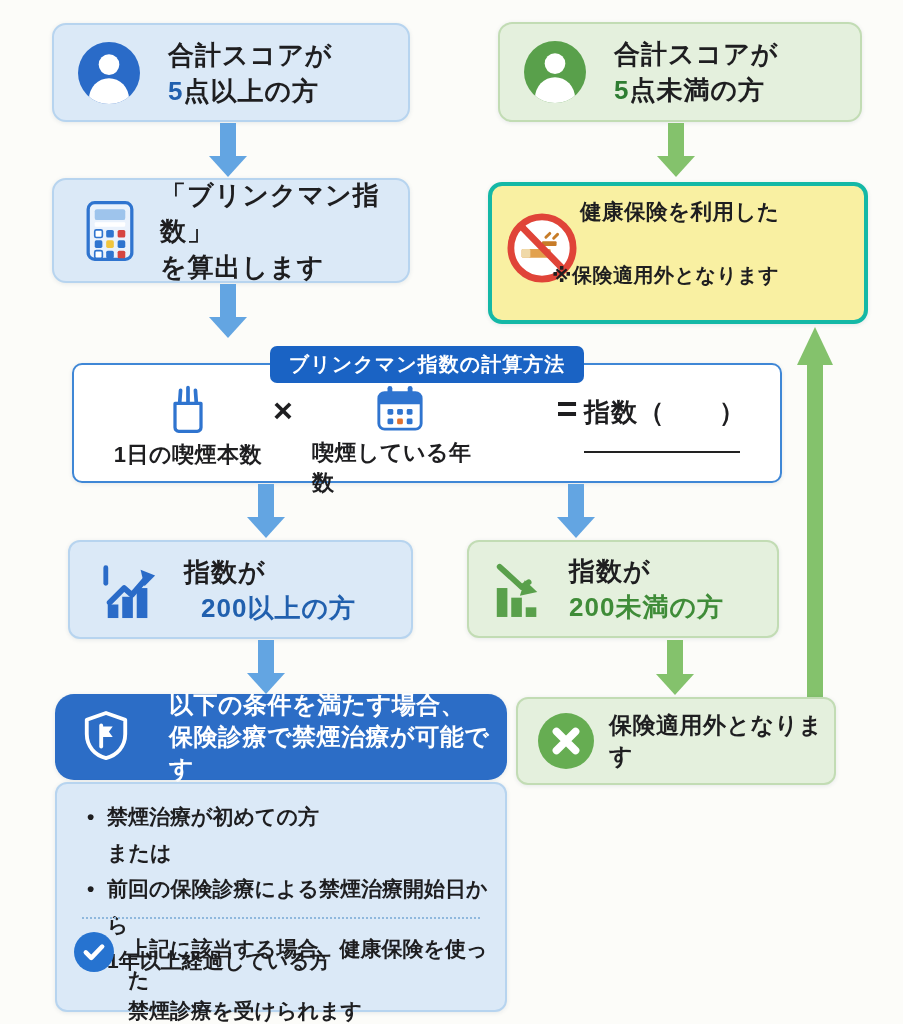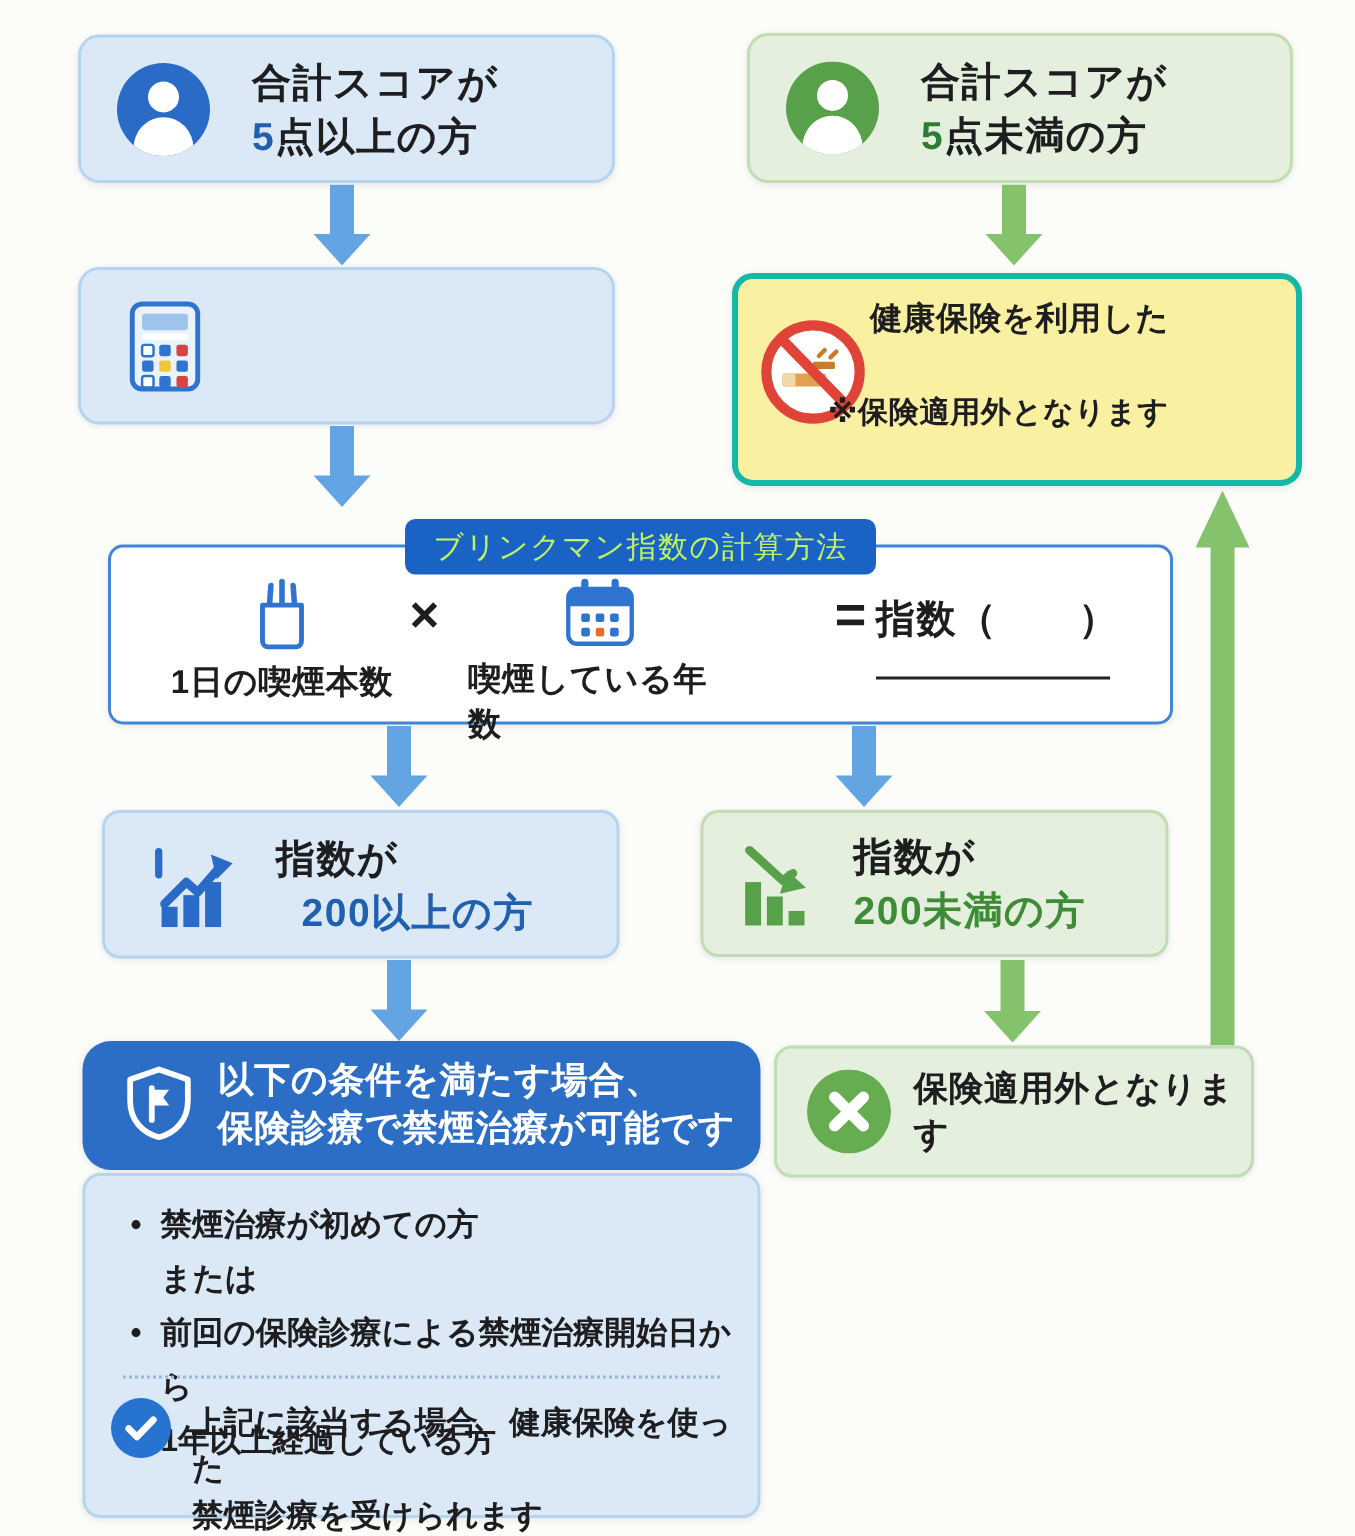--- a/index.html
+++ b/index.html
@@ -5,21 +5,21 @@
   html,body{margin:0;padding:0;background:#fcfcf9;}
   #canvas{
     position:relative;width:903px;height:1024px;background:#fcfcf9;
     font-family:"Liberation Sans","DejaVu Sans",sans-serif;color:#1e1e20;overflow:hidden;
   }
   .box{position:absolute;border-radius:14px;box-shadow:0 1px 4px rgba(30,60,90,.10);
        display:flex;align-items:center;box-sizing:border-box;}
   .blue-light{background:#dbe9f7;border:2px solid #b7d4ef;}
   .green-light{background:#e4f0dd;border:2px solid #c2dcb4;}
   .yellow{background:#f9f0a2;border:4px solid #14b8a6;}
-  .darkblue{background:#2c6dc6;border:none;color:#fff;border-radius:19px;}
+  .darkblue{background:#2c6dc6;border:none;color:#fff;border-radius:19px;gap:24px;}
   .icon{flex:0 0 auto;display:flex;align-items:center;justify-content:center;}
   .txt{margin-left:28px;}
   .l1,.l2{font-size:26px;font-weight:700;line-height:36px;letter-spacing:1px;}
   .num-blue{color:#2160ae;}
   .num-green{color:#2e7d32;}
   .all-blue{color:#2160ae;margin-left:17px;}
   .all-green{color:#3f8c38;}
 
   
   #b-score-high{left:52px;top:23px;width:358px;height:99px;}
@@ -33,21 +33,21 @@
   
   #b-excluded{left:488px;top:182px;width:380px;height:142px;display:block;}
   #b-excluded .ns-icon{position:absolute;left:15px;top:27px;}
   #b-excluded .ex-main{position:absolute;left:88px;top:14px;font-size:21.5px;font-weight:700;line-height:25px;letter-spacing:.5px;}
   #b-excluded .ex-note{position:absolute;left:60px;top:76px;font-size:20px;font-weight:700;line-height:26px;letter-spacing:.5px;}
 
   
   #b-formula{left:72px;top:363px;width:710px;height:120px;background:#fff;
              border:2.5px solid #3f87d6;border-radius:10px;display:block;}
   #f-badge{position:absolute;left:50%;transform:translateX(-50%);top:-19px;width:314px;height:37px;
-           background:#1a63c4;border-radius:7px;color:#bef264;font-size:20px;font-weight:400;
+           background:#1a63c4;border-radius:7px;color:#ffffff;font-size:20px;font-weight:700;
            display:flex;align-items:center;justify-content:center;letter-spacing:1px;}
   .factor{position:absolute;display:flex;flex-direction:column;align-items:center;}
   #f-factor1{left:30px;top:18px;width:168px;}
   #f-factor2{left:238px;top:18px;width:175px;}
   .factor .flabel{margin-top:5px;font-size:22px;font-weight:700;letter-spacing:.5px;}
   #f-times{position:absolute;left:186px;top:26px;width:46px;text-align:center;font-size:34px;font-weight:700;}
   #f-equals{position:absolute;left:468px;top:24px;width:50px;text-align:center;font-size:36px;font-weight:700;}
   #f-result{position:absolute;left:510px;top:30px;font-size:26px;font-weight:700;letter-spacing:1px;}
   #f-underline{position:absolute;left:510px;top:86px;width:156px;border-top:2.5px solid #222;}
 
@@ -150,20 +150,24 @@
         <rect x="18.5" y="27" width="7" height="7" rx="1.5" fill="#2f74cf"></rect>
         <rect x="29" y="27" width="7" height="7" rx="1.5" fill="#d64541"></rect>
         <rect x="8" y="36.5" width="7" height="7" rx="1.5" fill="#2f74cf"></rect>
         <rect x="18.5" y="36.5" width="7" height="7" rx="1.5" fill="#f2c53d"></rect>
         <rect x="29" y="36.5" width="7" height="7" rx="1.5" fill="#2f74cf"></rect>
         <rect x="8" y="46" width="7" height="7" rx="1.5" fill="#fff" stroke="#2f74cf" stroke-width="1.5"></rect>
         <rect x="18.5" y="46" width="7" height="7" rx="1.5" fill="#2f74cf"></rect>
         <rect x="29" y="46" width="7" height="7" rx="1.5" fill="#d64541"></rect>
       </svg>
     </span>
+    <div class="txt">
+      <div class="l1">「ブリンクマン指数」</div>
+      <div class="l1">を算出します</div>
+    </div>
   </div>
 
   <div class="box yellow" id="b-excluded">
     <span class="ns-icon">
       <svg width="70" height="70" viewBox="0 0 72 72">
         <circle cx="36" cy="36" r="32" fill="#fff" stroke="#e04438" stroke-width="7"></circle>
         <rect x="15" y="37" width="30" height="9" rx="1.5" fill="#e2a14e"></rect>
         <rect x="15" y="37" width="9" height="9" rx="1.5" fill="#f0d9a8"></rect>
         <rect x="36" y="29" width="15" height="5" rx="1" fill="#c77c28"></rect>
         <path d="M40 25 l4 -4 M48 26 l4 -4" stroke="#c77c28" stroke-width="3" fill="none" stroke-linecap="round"></path>

